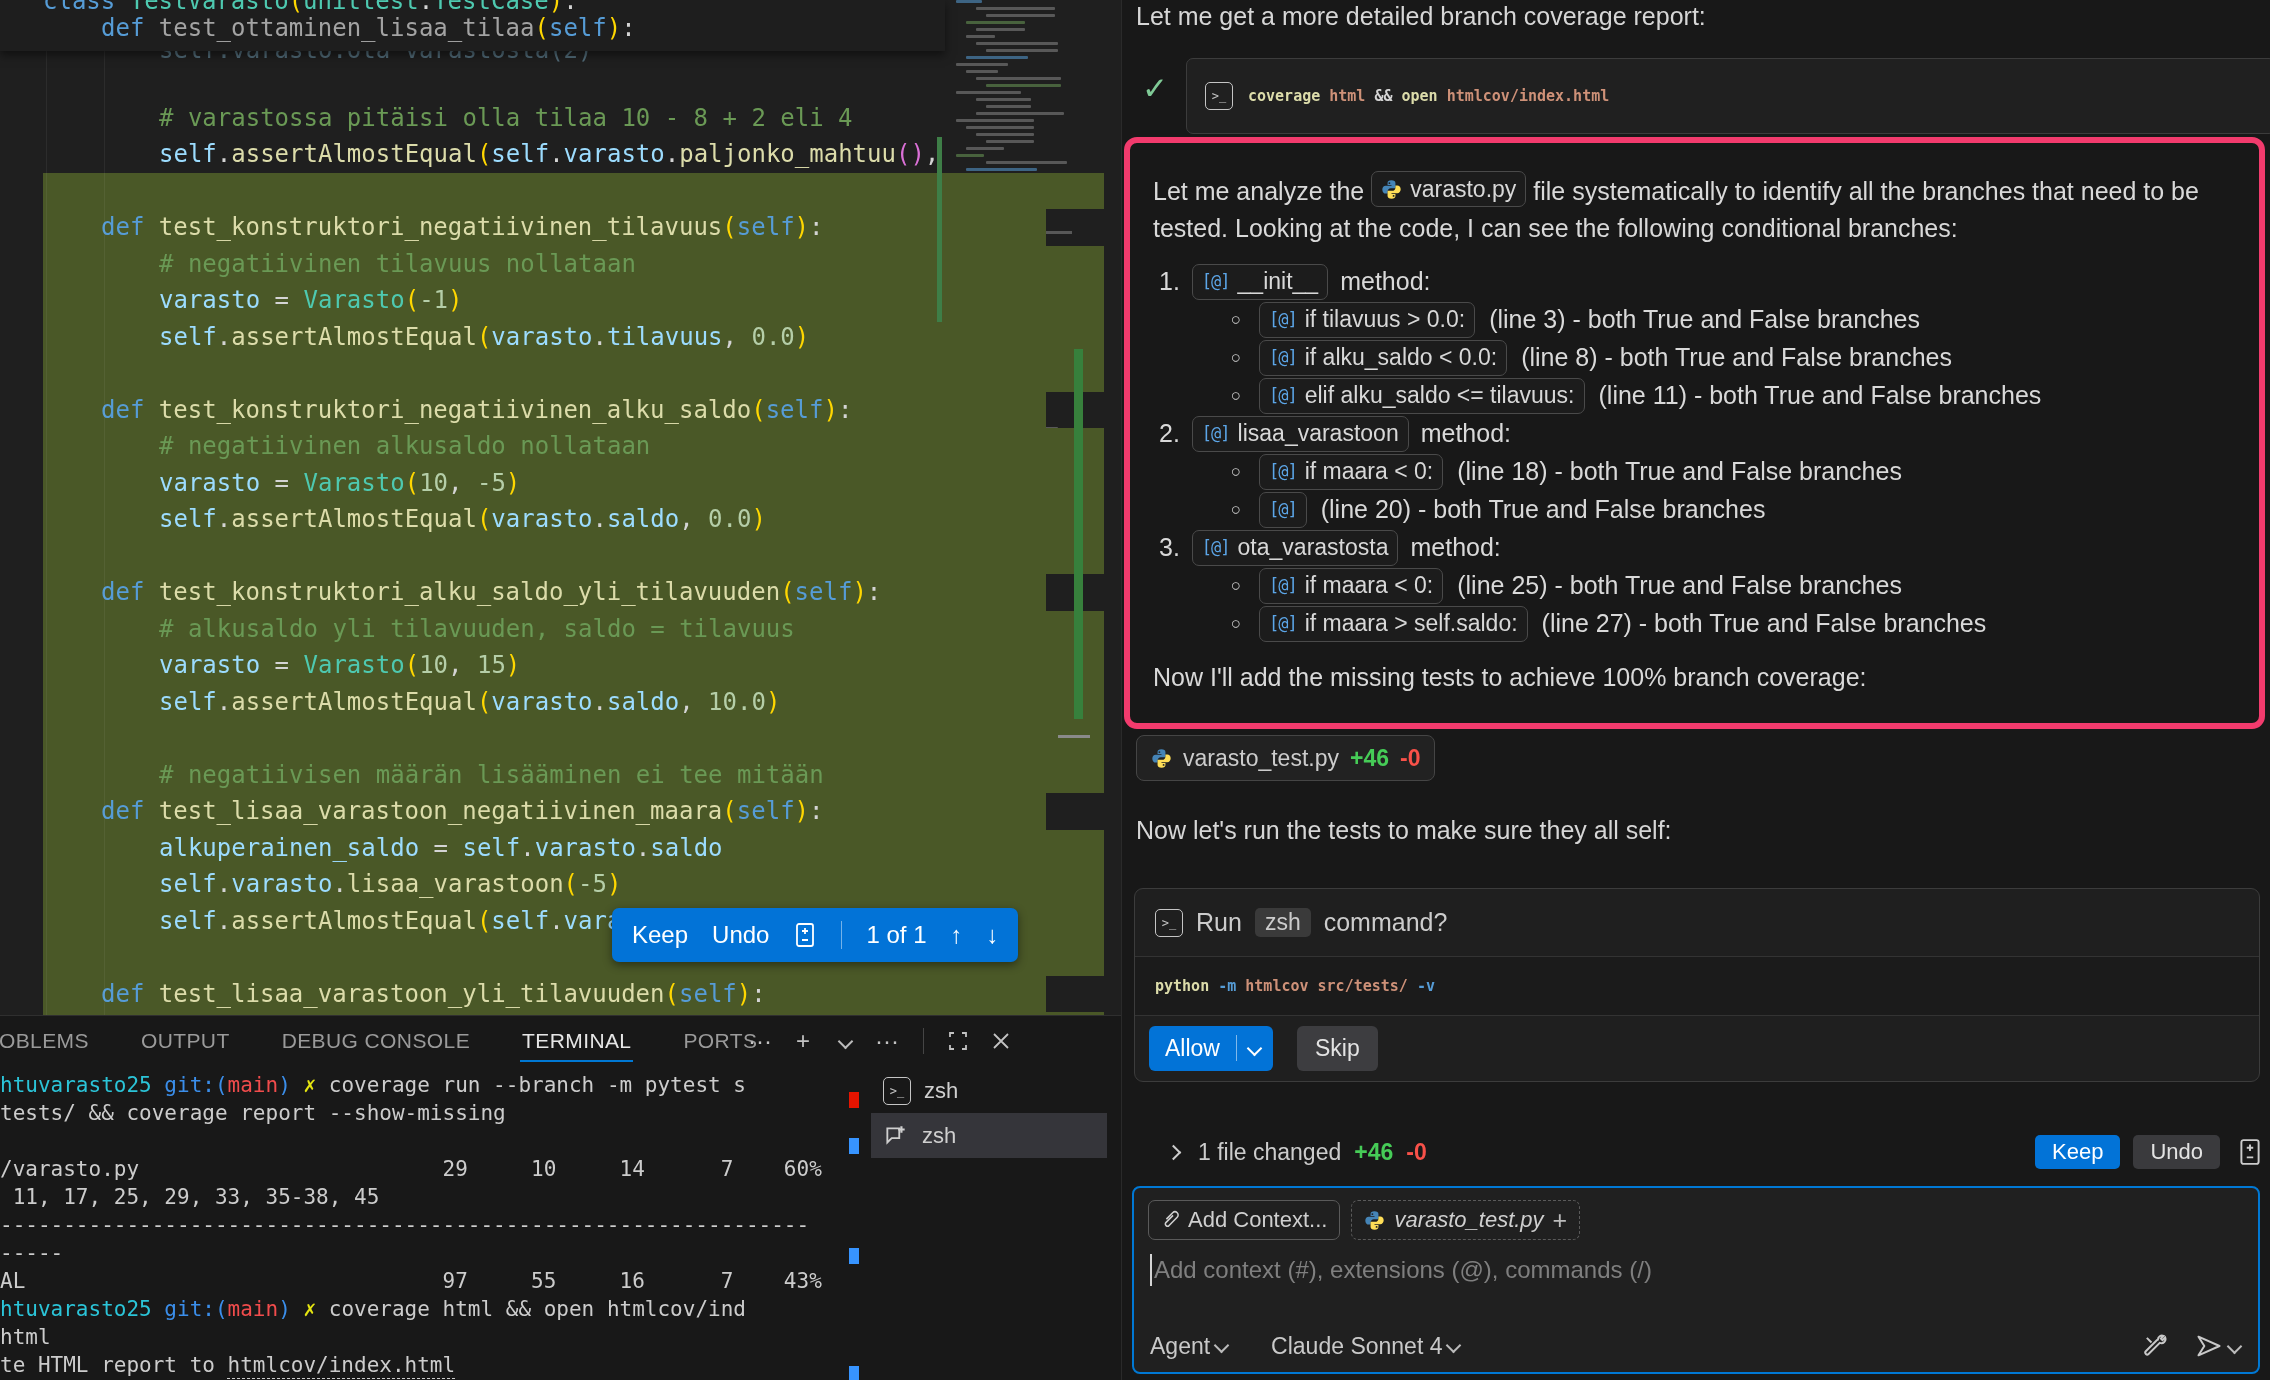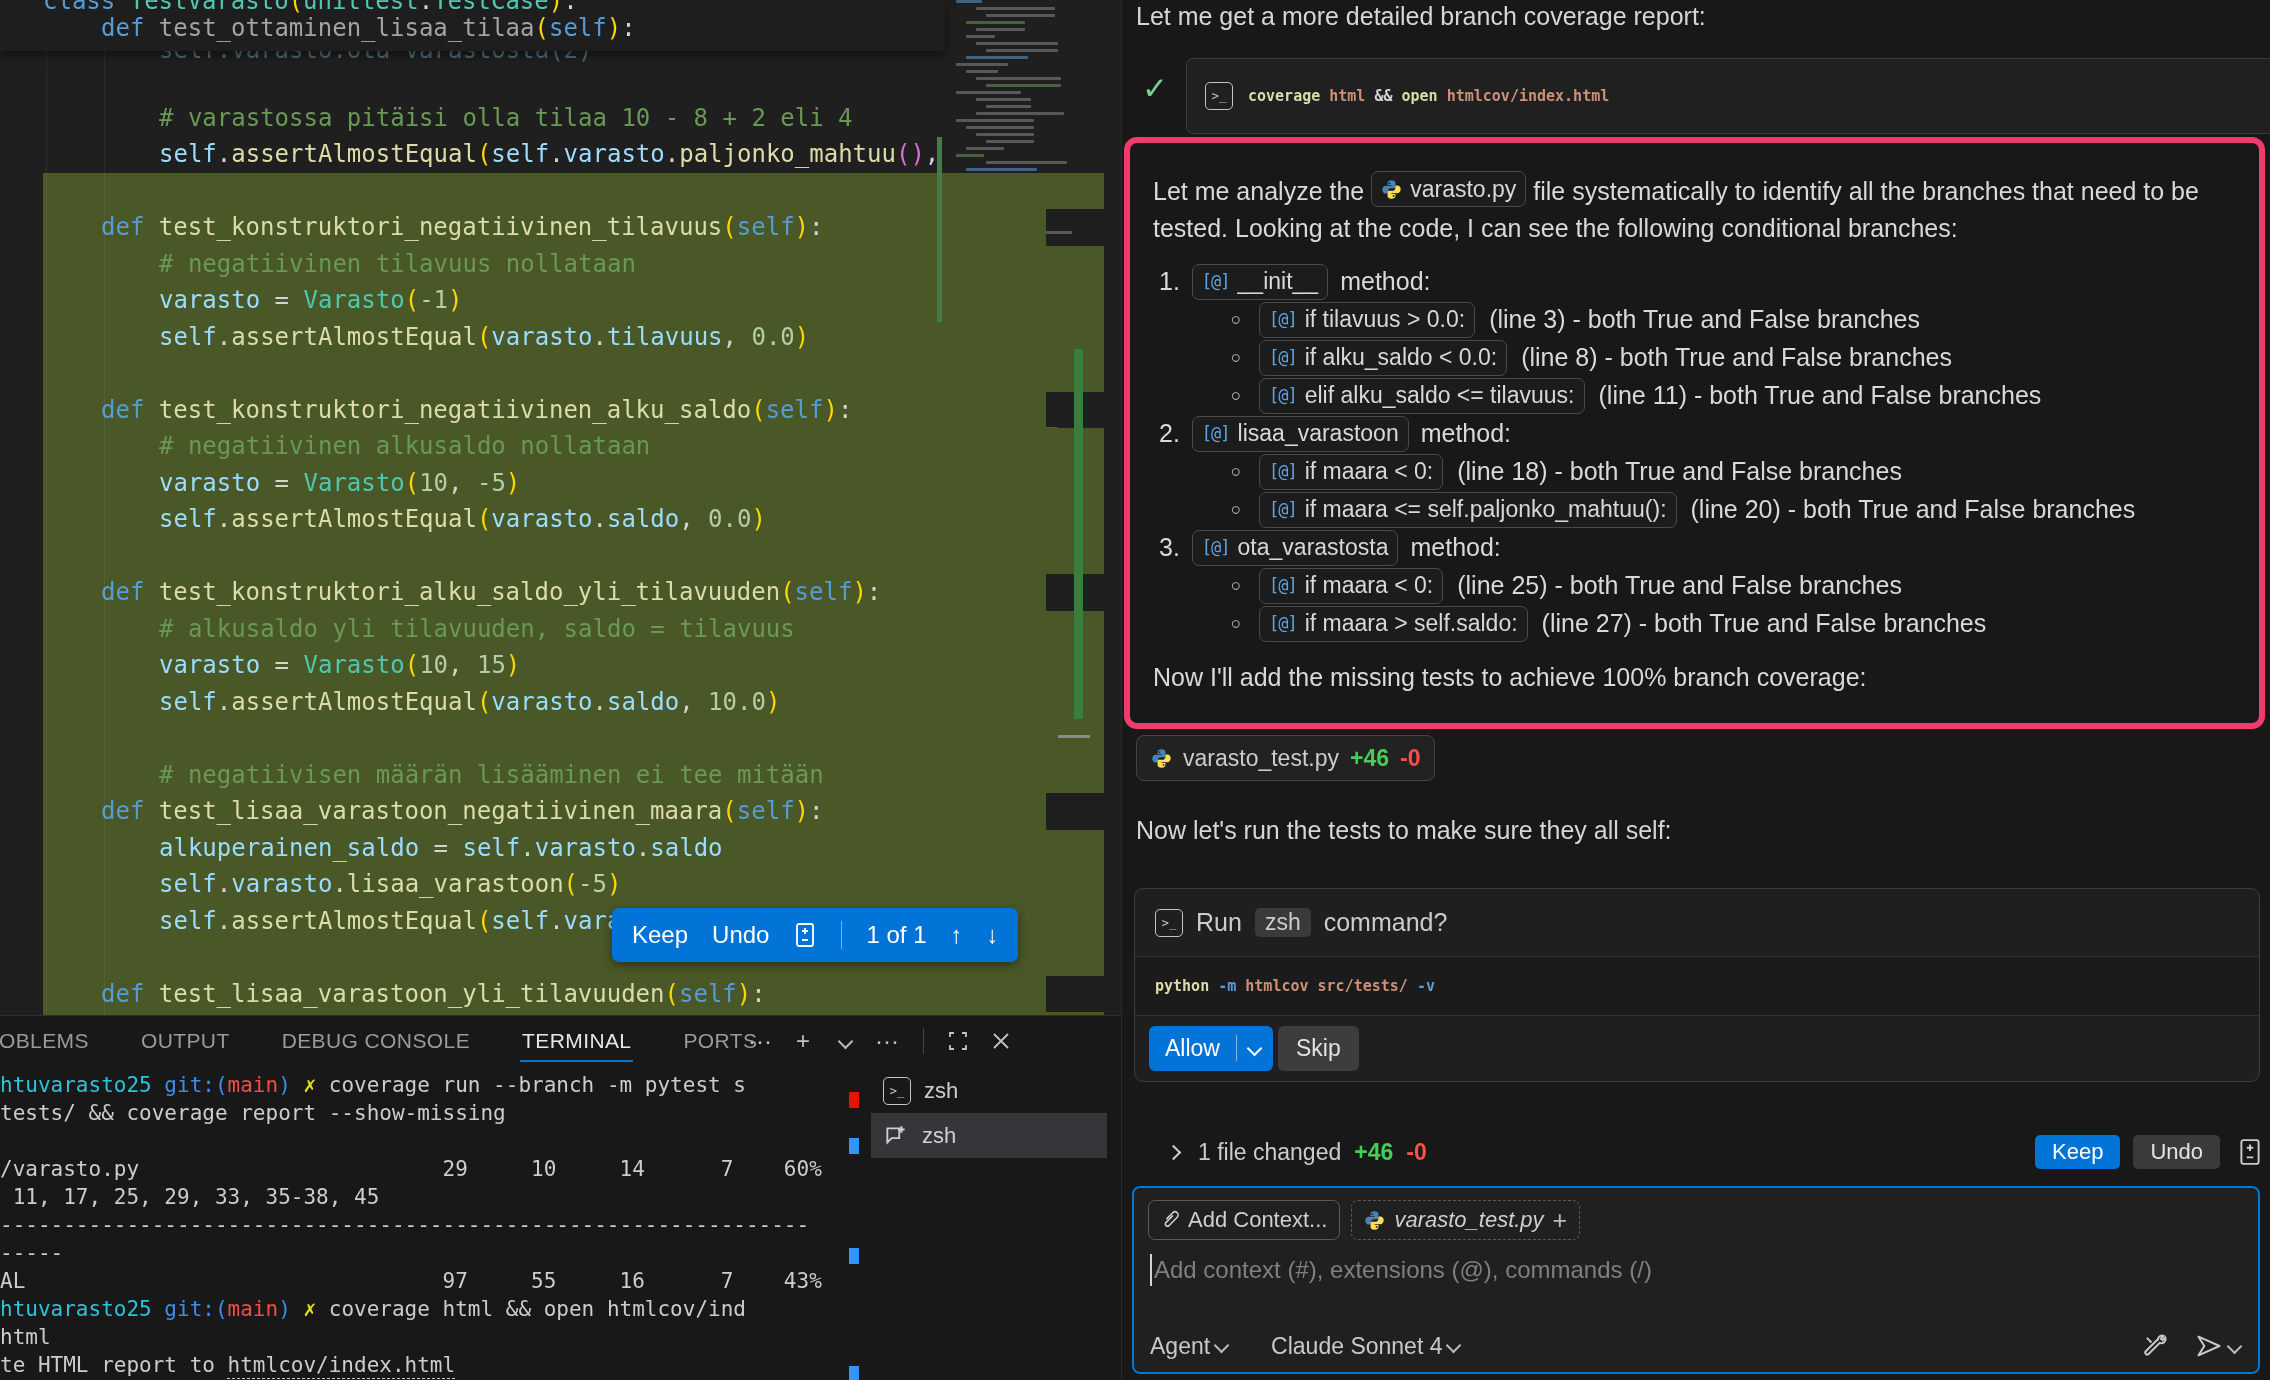--- a/index.html
+++ b/index.html
@@ -76,21 +76,21 @@
             border:1px solid #454545;border-radius:8px;background:#222;padding:0 14px;font-size:23px;}
   .add{color:#46cc57;font-weight:bold;}
   .del{color:#f85149;font-weight:bold;}
   #para2{left:14px;top:816px;font-size:25px;color:#d6d6d6;}
   #runbox{left:12px;top:888px;width:1124px;height:192px;border:1px solid #3c3c3c;border-radius:9px;
           background:#1f1f1f;overflow:hidden;}
   #run-h{height:67px;display:flex;align-items:center;gap:13px;padding-left:20px;font-size:25px;
          border-bottom:1px solid #333;}
   .zchip{background:#3a3a3a;border-radius:5px;padding:1px 10px;font-size:23px;}
   #run-c{height:58px;display:flex;align-items:center;padding-left:20px;background:#1b1b1b;border-bottom:1px solid #333;}
-  #run-b{height:64px;display:flex;align-items:center;padding-left:14px;gap:5px;}
+  #run-b{height:64px;display:flex;align-items:center;padding-left:14px;gap:24px;}
   #allow{display:flex;align-items:center;height:45px;background:#0273d7;border-radius:6px;color:#fff;font-size:23px;}
   #allow .al{padding:0 16px;}
   #allow .asep{width:1px;height:26px;background:rgba(255,255,255,.5);}
   #allow .ad{width:36px;display:flex;justify-content:center;}
   #allow .chv{border-color:#fff;margin:0;}
   #skip{height:45px;background:#3d3d40;border-radius:6px;color:#e3e3e3;font-size:23px;
         display:flex;align-items:center;padding:0 18px;}
   #changes{left:12px;top:1128px;width:1129px;height:48px;display:flex;align-items:center;gap:13px;
            padding-left:34px;font-size:23px;box-sizing:border-box;}
   .sbtn{height:34px;border-radius:5px;display:flex;align-items:center;padding:0 17px;font-size:22px;}
@@ -404,21 +404,20 @@
             <span class="chip">
               <span class="sym">[@]</span>
               <span>if maara &lt; 0:</span>
             </span>
             <span>(line 18) - both True and False branches</span>
           </div>
           <div class="rows">
             <span class="bull">○</span>
             <span class="chip">
               <span class="sym">[@]</span>
-              <span>if maara &lt;= self.paljonko_mahtuu():</span>
             </span>
             <span>(line 20) - both True and False branches</span>
           </div>
           <div class="rowm">
             <span>3.</span>
             <span class="chip">
               <span class="sym">[@]</span>
               <span>ota_varastosta</span>
             </span>
             <span>method:</span>

